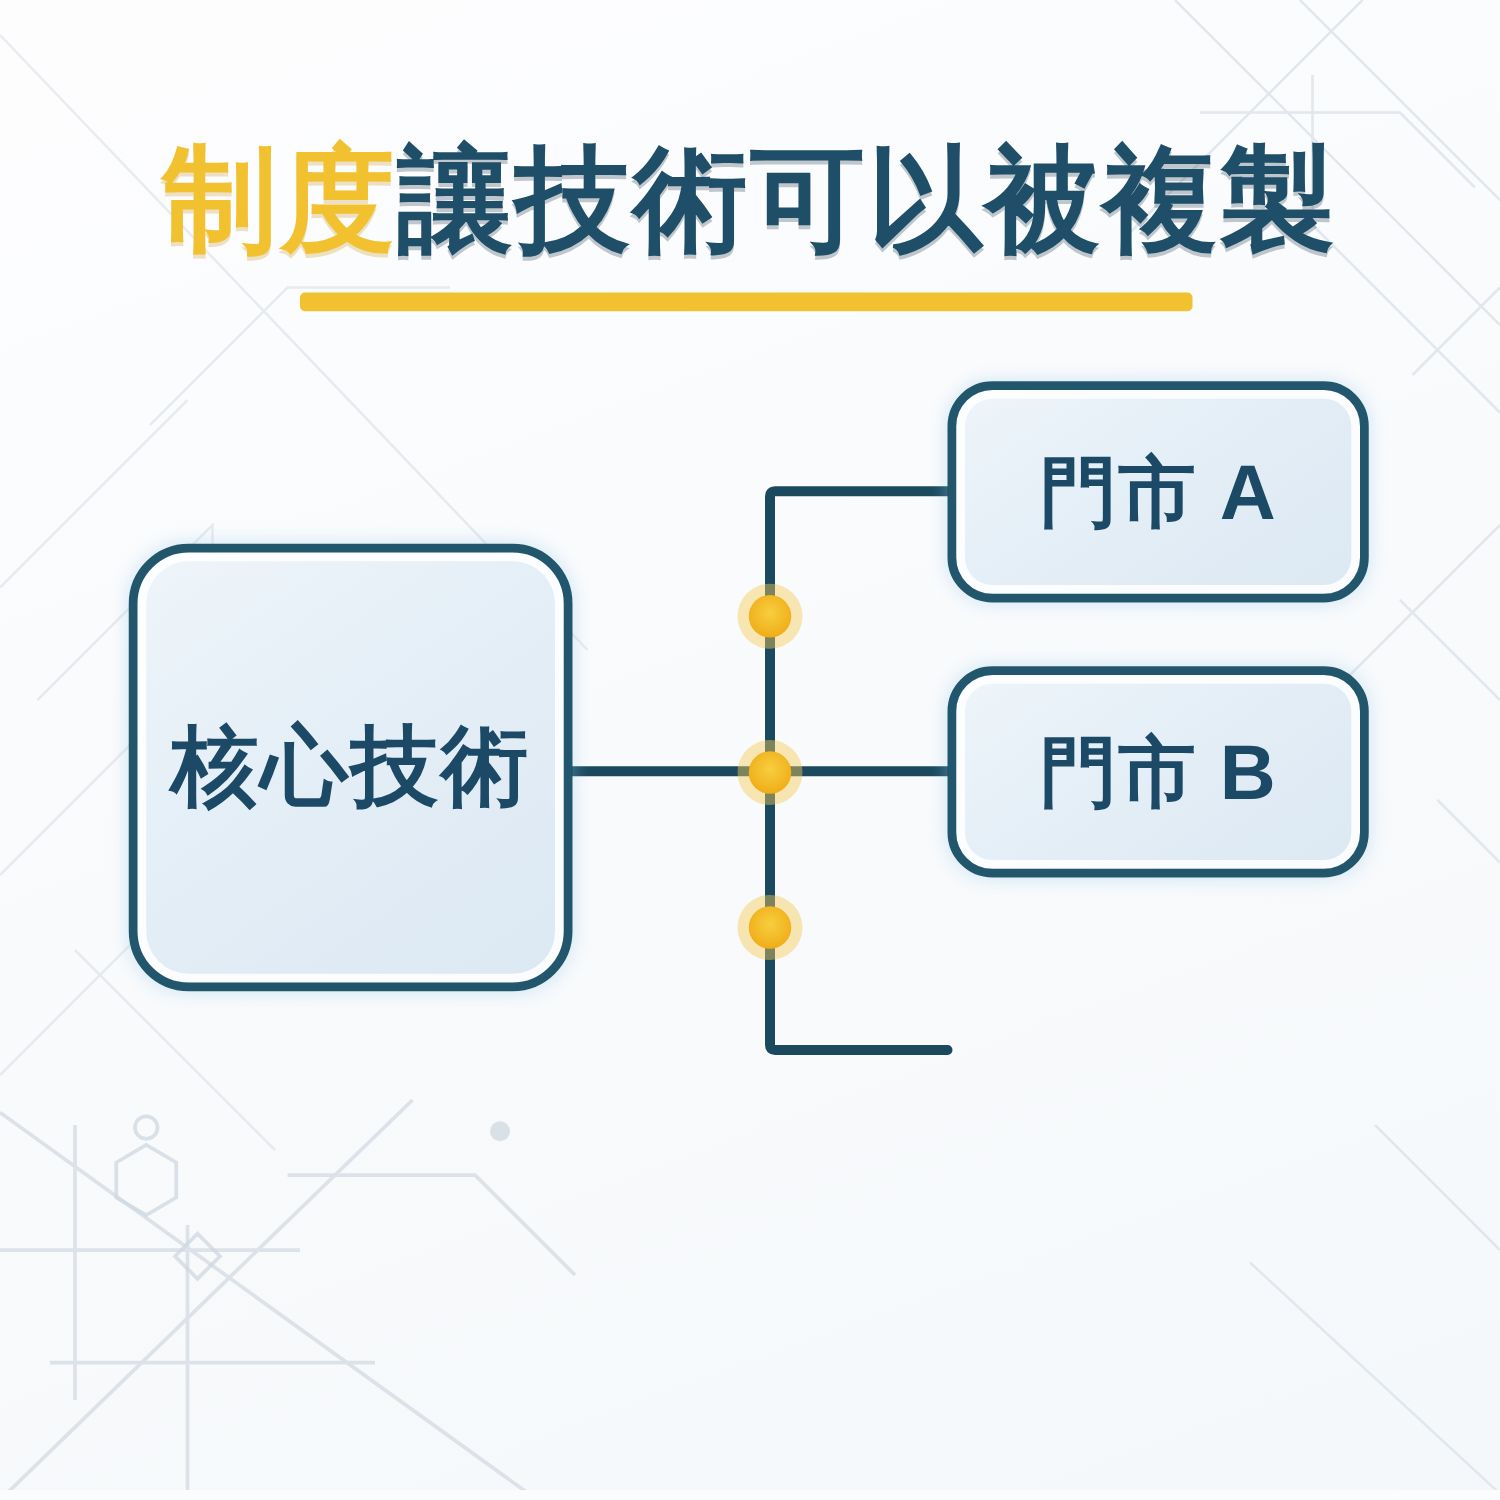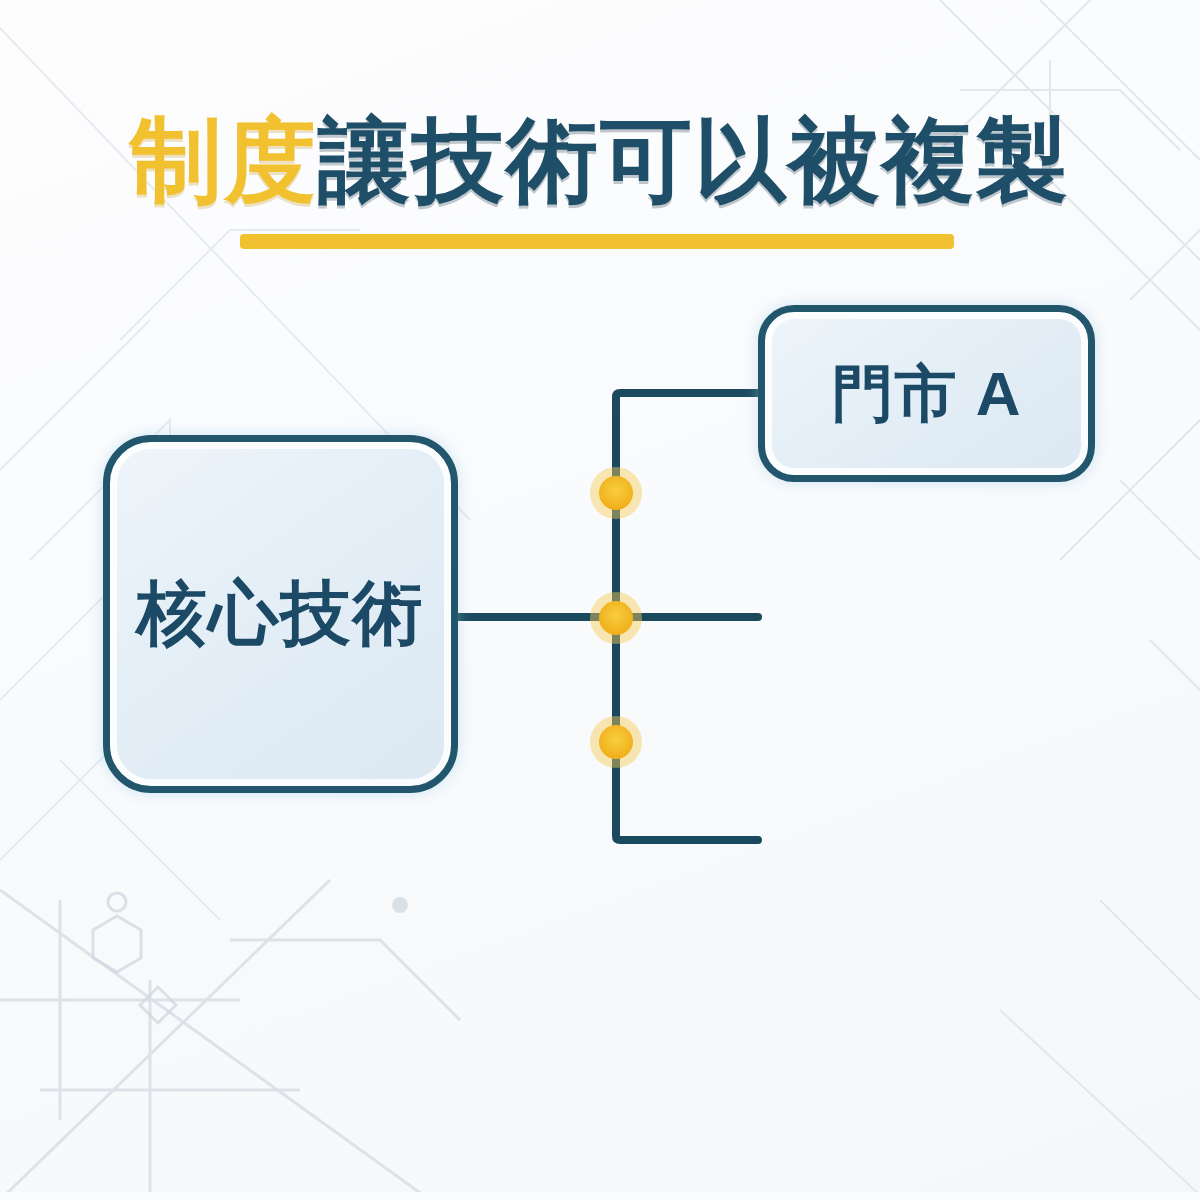--- a/index.html
+++ b/index.html
@@ -126,15 +126,18 @@
   </svg>
 
   <div class="node node-child node-a">
     <span>門市 A</span>
   </div>
 
   <div class="node node-root">
     <span>核心技術</span>
   </div>
 
+  <div class="node node-child node-b">
+    <span>門市 B</span>
+  </div>
 
 
 </div>
 
 </body></html>

